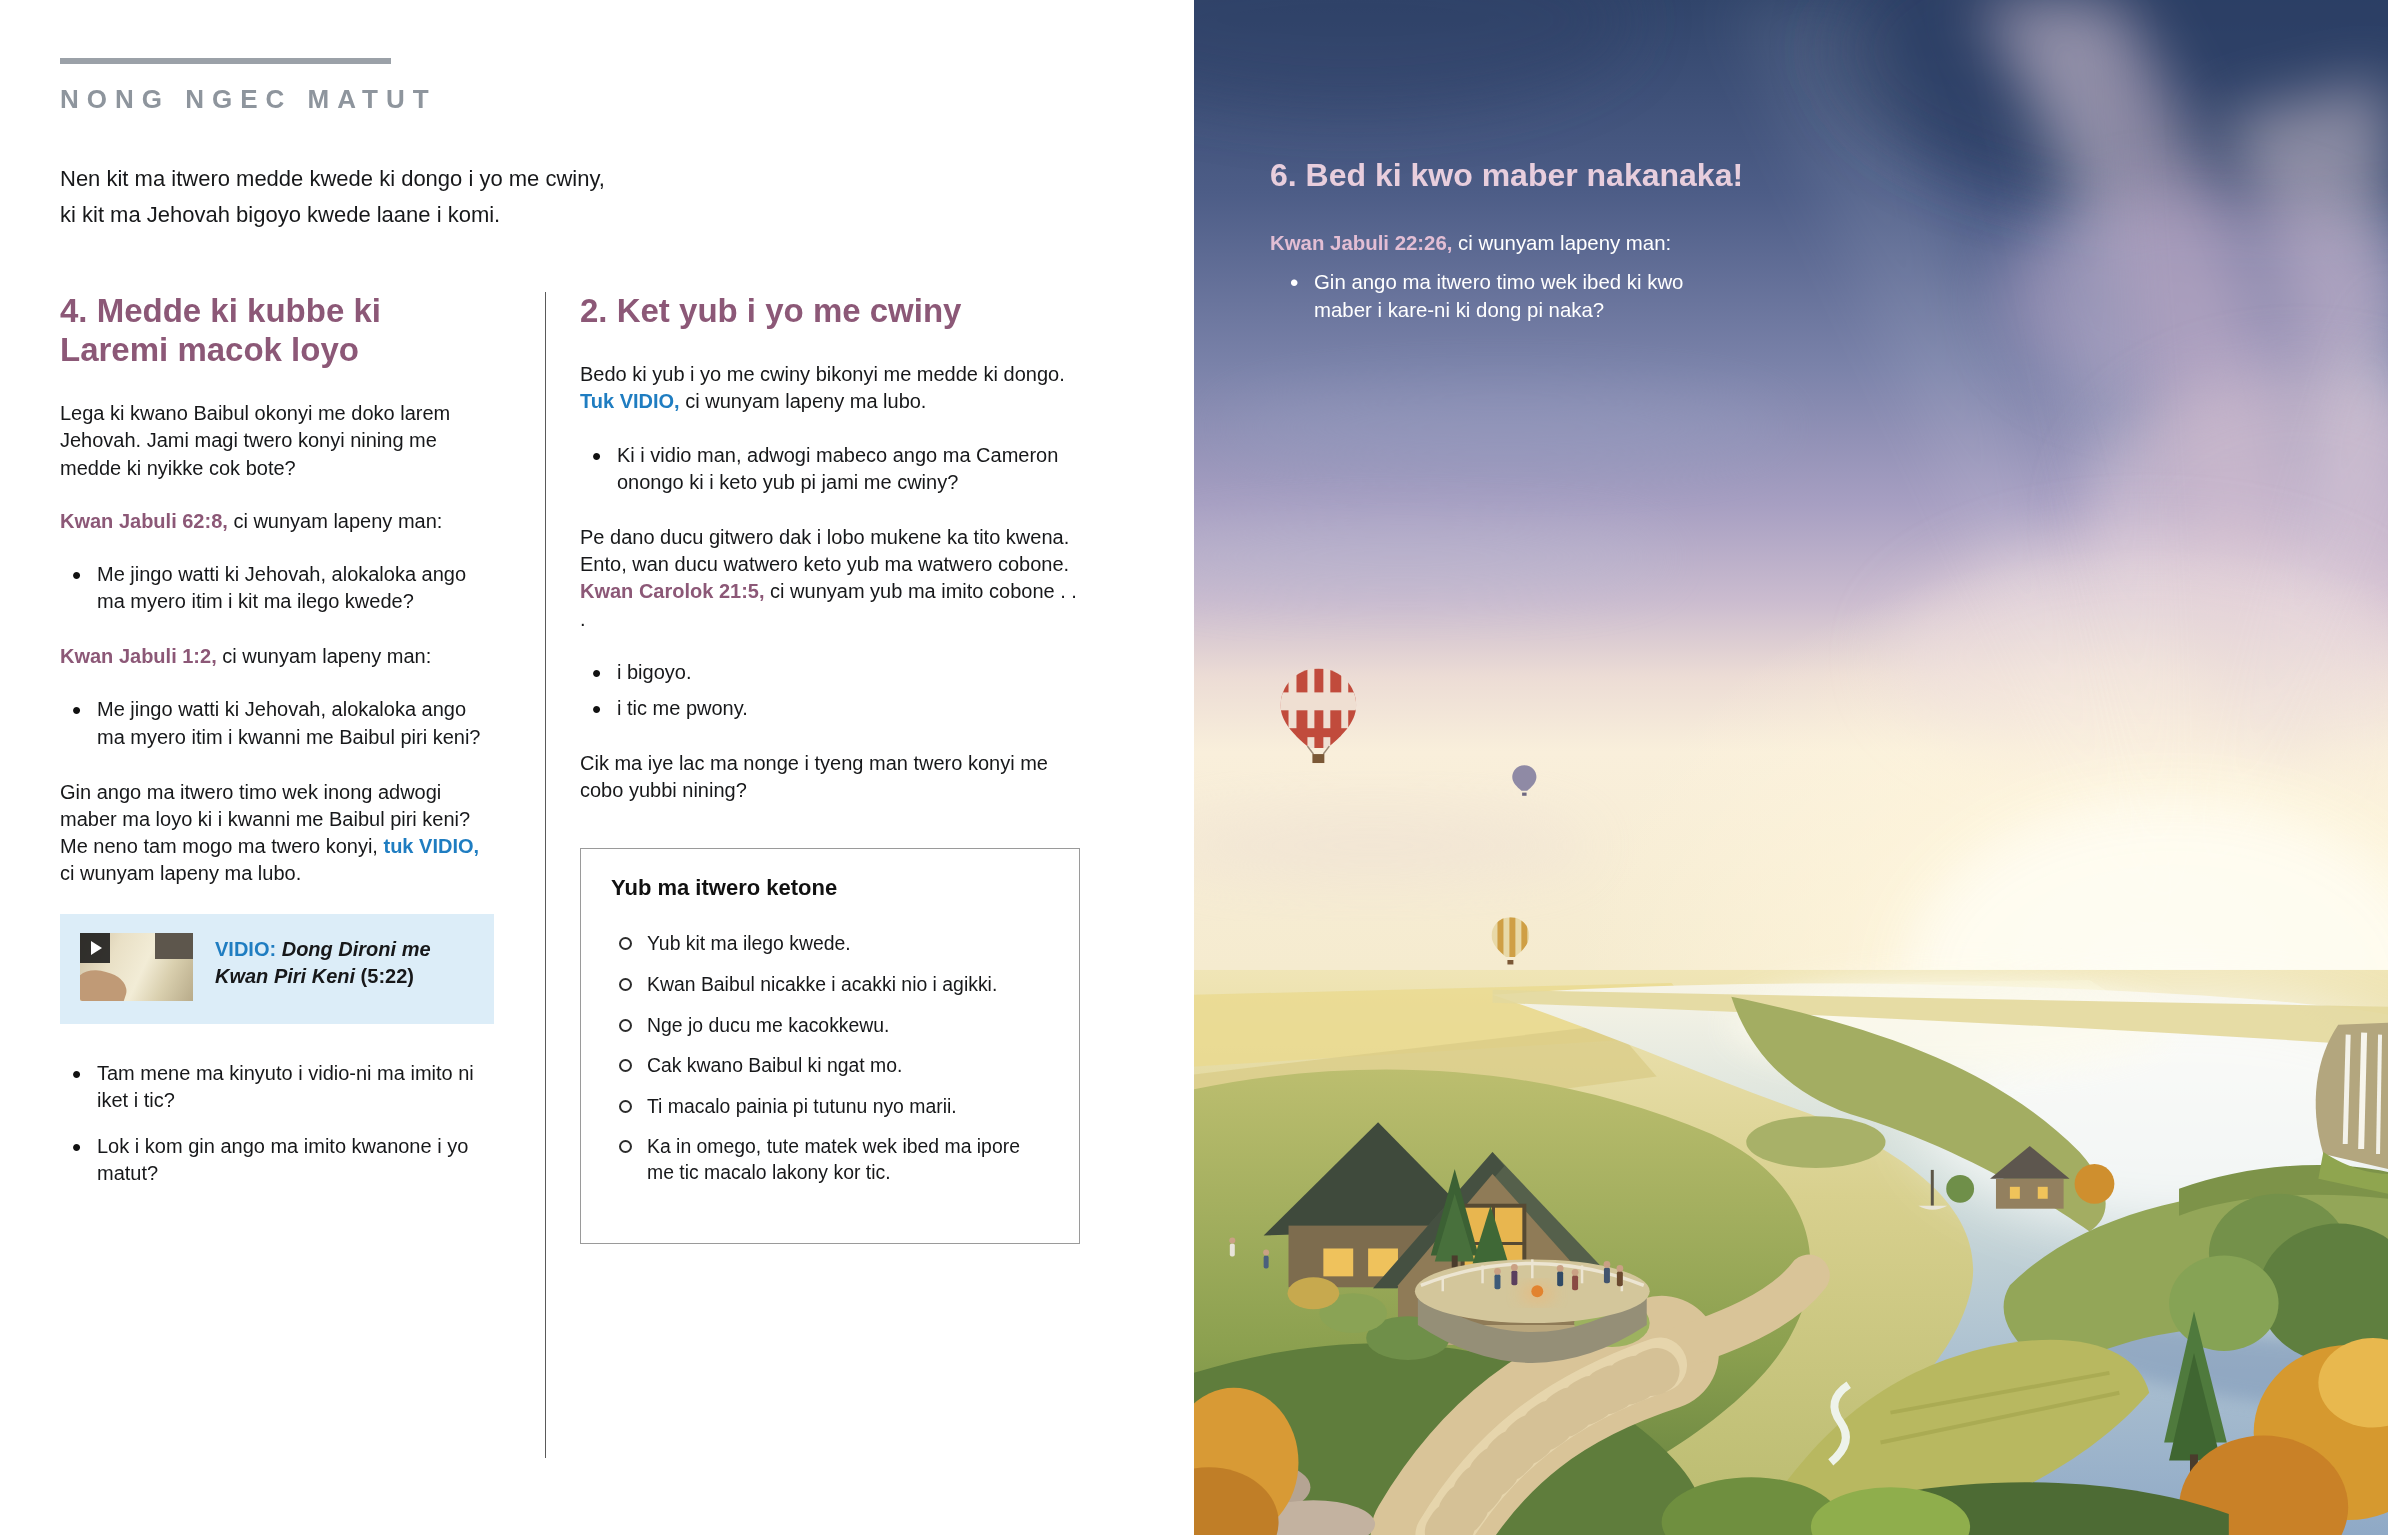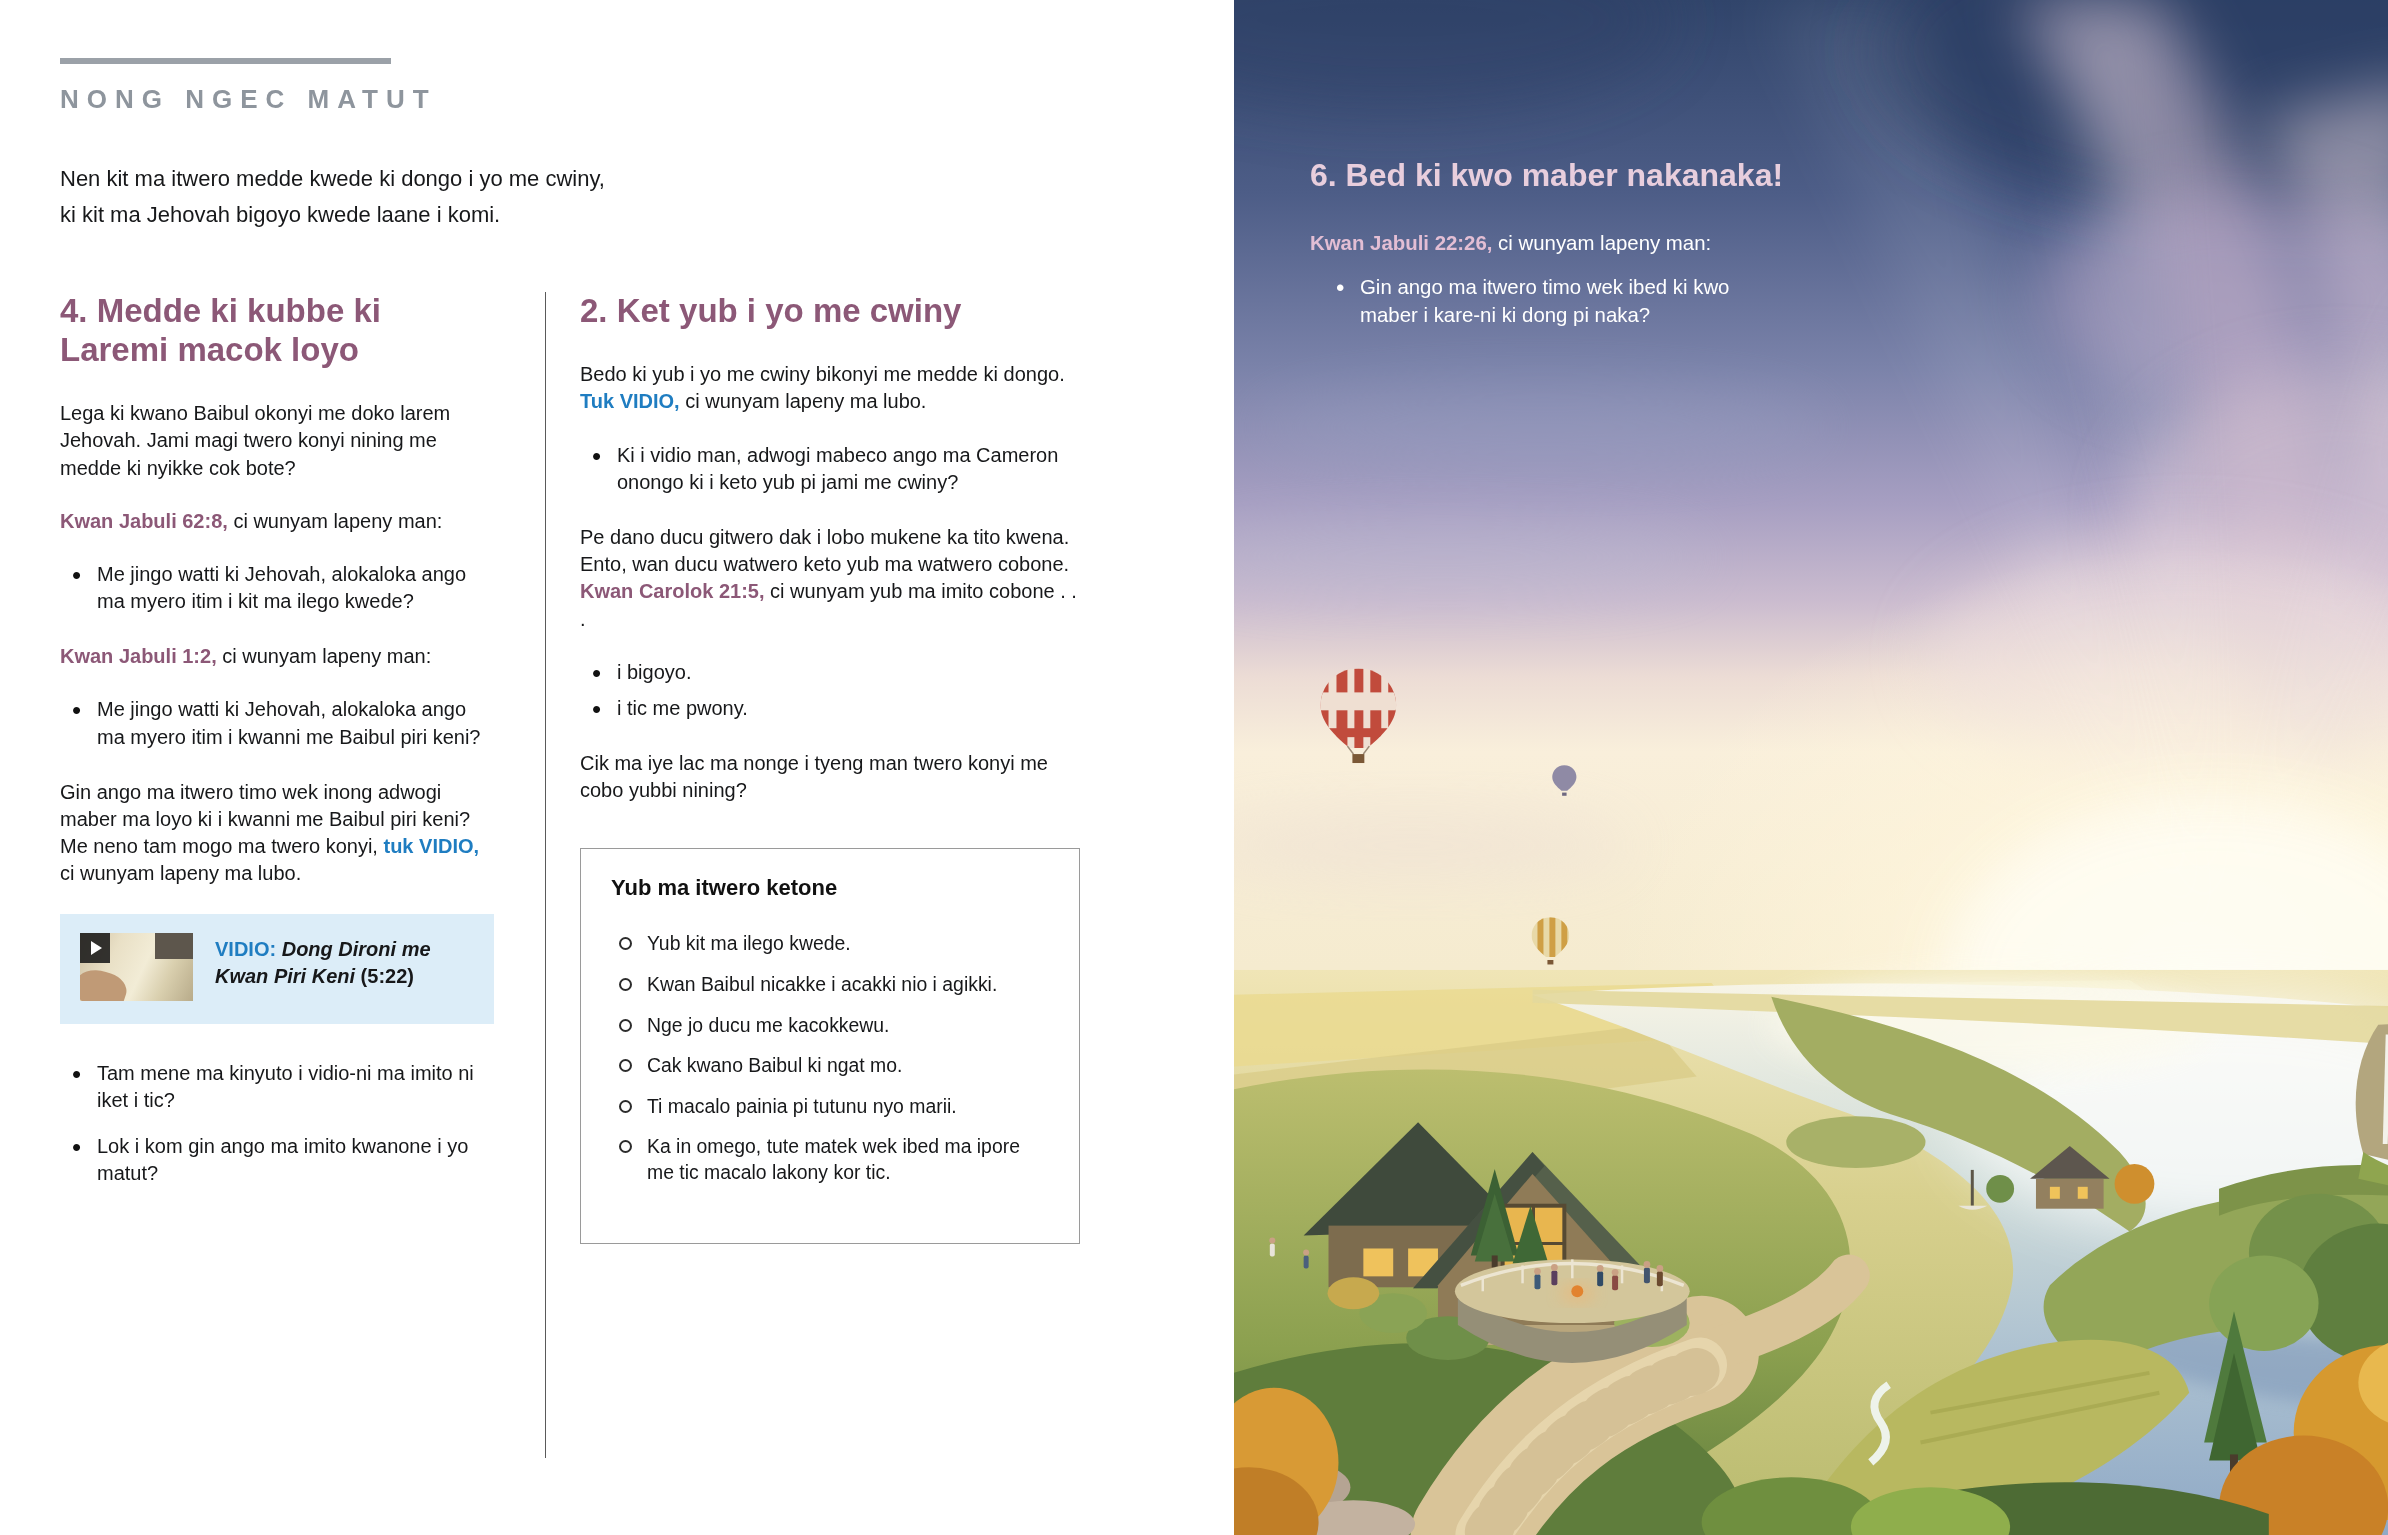--- a/index.html
+++ b/index.html
@@ -1,20 +1,20 @@
 <!DOCTYPE html>
 <html style="--accent-mauve: #8c5877; --link-blue: #1f7dc1; --kicker-gray: #8e959d; --rule-gray: #9ba1a8; --video-box-bg: #dcedf8; --overlay-heading-pink: #e8cedd; --overlay-ref-pink: #e3bed4; --text-dark: #17181a; --divider-gray: #5a5a5a; --box-border-gray: #9a9a9a;"><head>
 <meta charset="utf-8">
 <style>
   * { box-sizing: border-box; }
   html,body { margin:0; padding:0; background:#ffffff; }
   .spread {
     position:relative; width:2388px; height:1535px; overflow:hidden;
     font-family:"Liberation Sans", sans-serif; color:var(--text-dark,#17181a);
-    display:flex; background:#fff;gap:40px;
+    display:flex; background:#fff;
   }
   
   .left-page { width:1194px; height:1535px; background:#fff; flex:none; }
   .lp-inner { padding:58px 0 0 60px; }
   .rule { width:331px; height:6px; background:var(--rule-gray,#9ba1a8); }
   .kicker {
     margin-top:20px; font-size:26px; font-weight:bold; letter-spacing:8px;
     color:var(--kicker-gray,#8e959d);
   }
   .intro { margin-top:46px; font-size:22px; line-height:1.62; color:var(--text-dark,#17181a); }
@@ -75,21 +75,21 @@
     content:""; position:absolute; left:-28px; top:6px; width:9px; height:9px;
     border:2.2px solid #2c2c2c; border-radius:50%;
   }
   
   .right-page { position:relative; width:1194px; height:1535px; flex:none; background:#8b8fb4;padding-left:32px; }
   svg.art { position:absolute; left:0; top:0; width:1194px; height:1535px; display:block; }
   .overlay { position:absolute; left:76px; top:157px; width:478px; color:#fff; }
   .overlay h2 { margin:0 0 38px; font-size:32px; font-weight:bold; color:var(--overlay-heading-pink,#e8cedd); }
   .overlay .refline { font-size:20.4px; margin-bottom:13px; color:#fff; }
   .overlay .ref6 { color:var(--overlay-ref-pink,#e3bed4); font-weight:bold; }
-  .overlay ul { list-style:none; margin:18px; padding:0 0 0 32px; }
+  .overlay ul { list-style:none; margin:12px; padding:0 0 0 32px; }
   .overlay ul li { position:relative; font-size:20.4px; line-height:1.38; }
   .overlay ul li::before { content:"\2022"; position:absolute; left:-24px; top:-2px; font-size:24px; color:#fff; }
 </style>
 </head>
 <body>
 
 <div class="spread">
 
   <div class="left-page">
     <div class="lp-inner">

